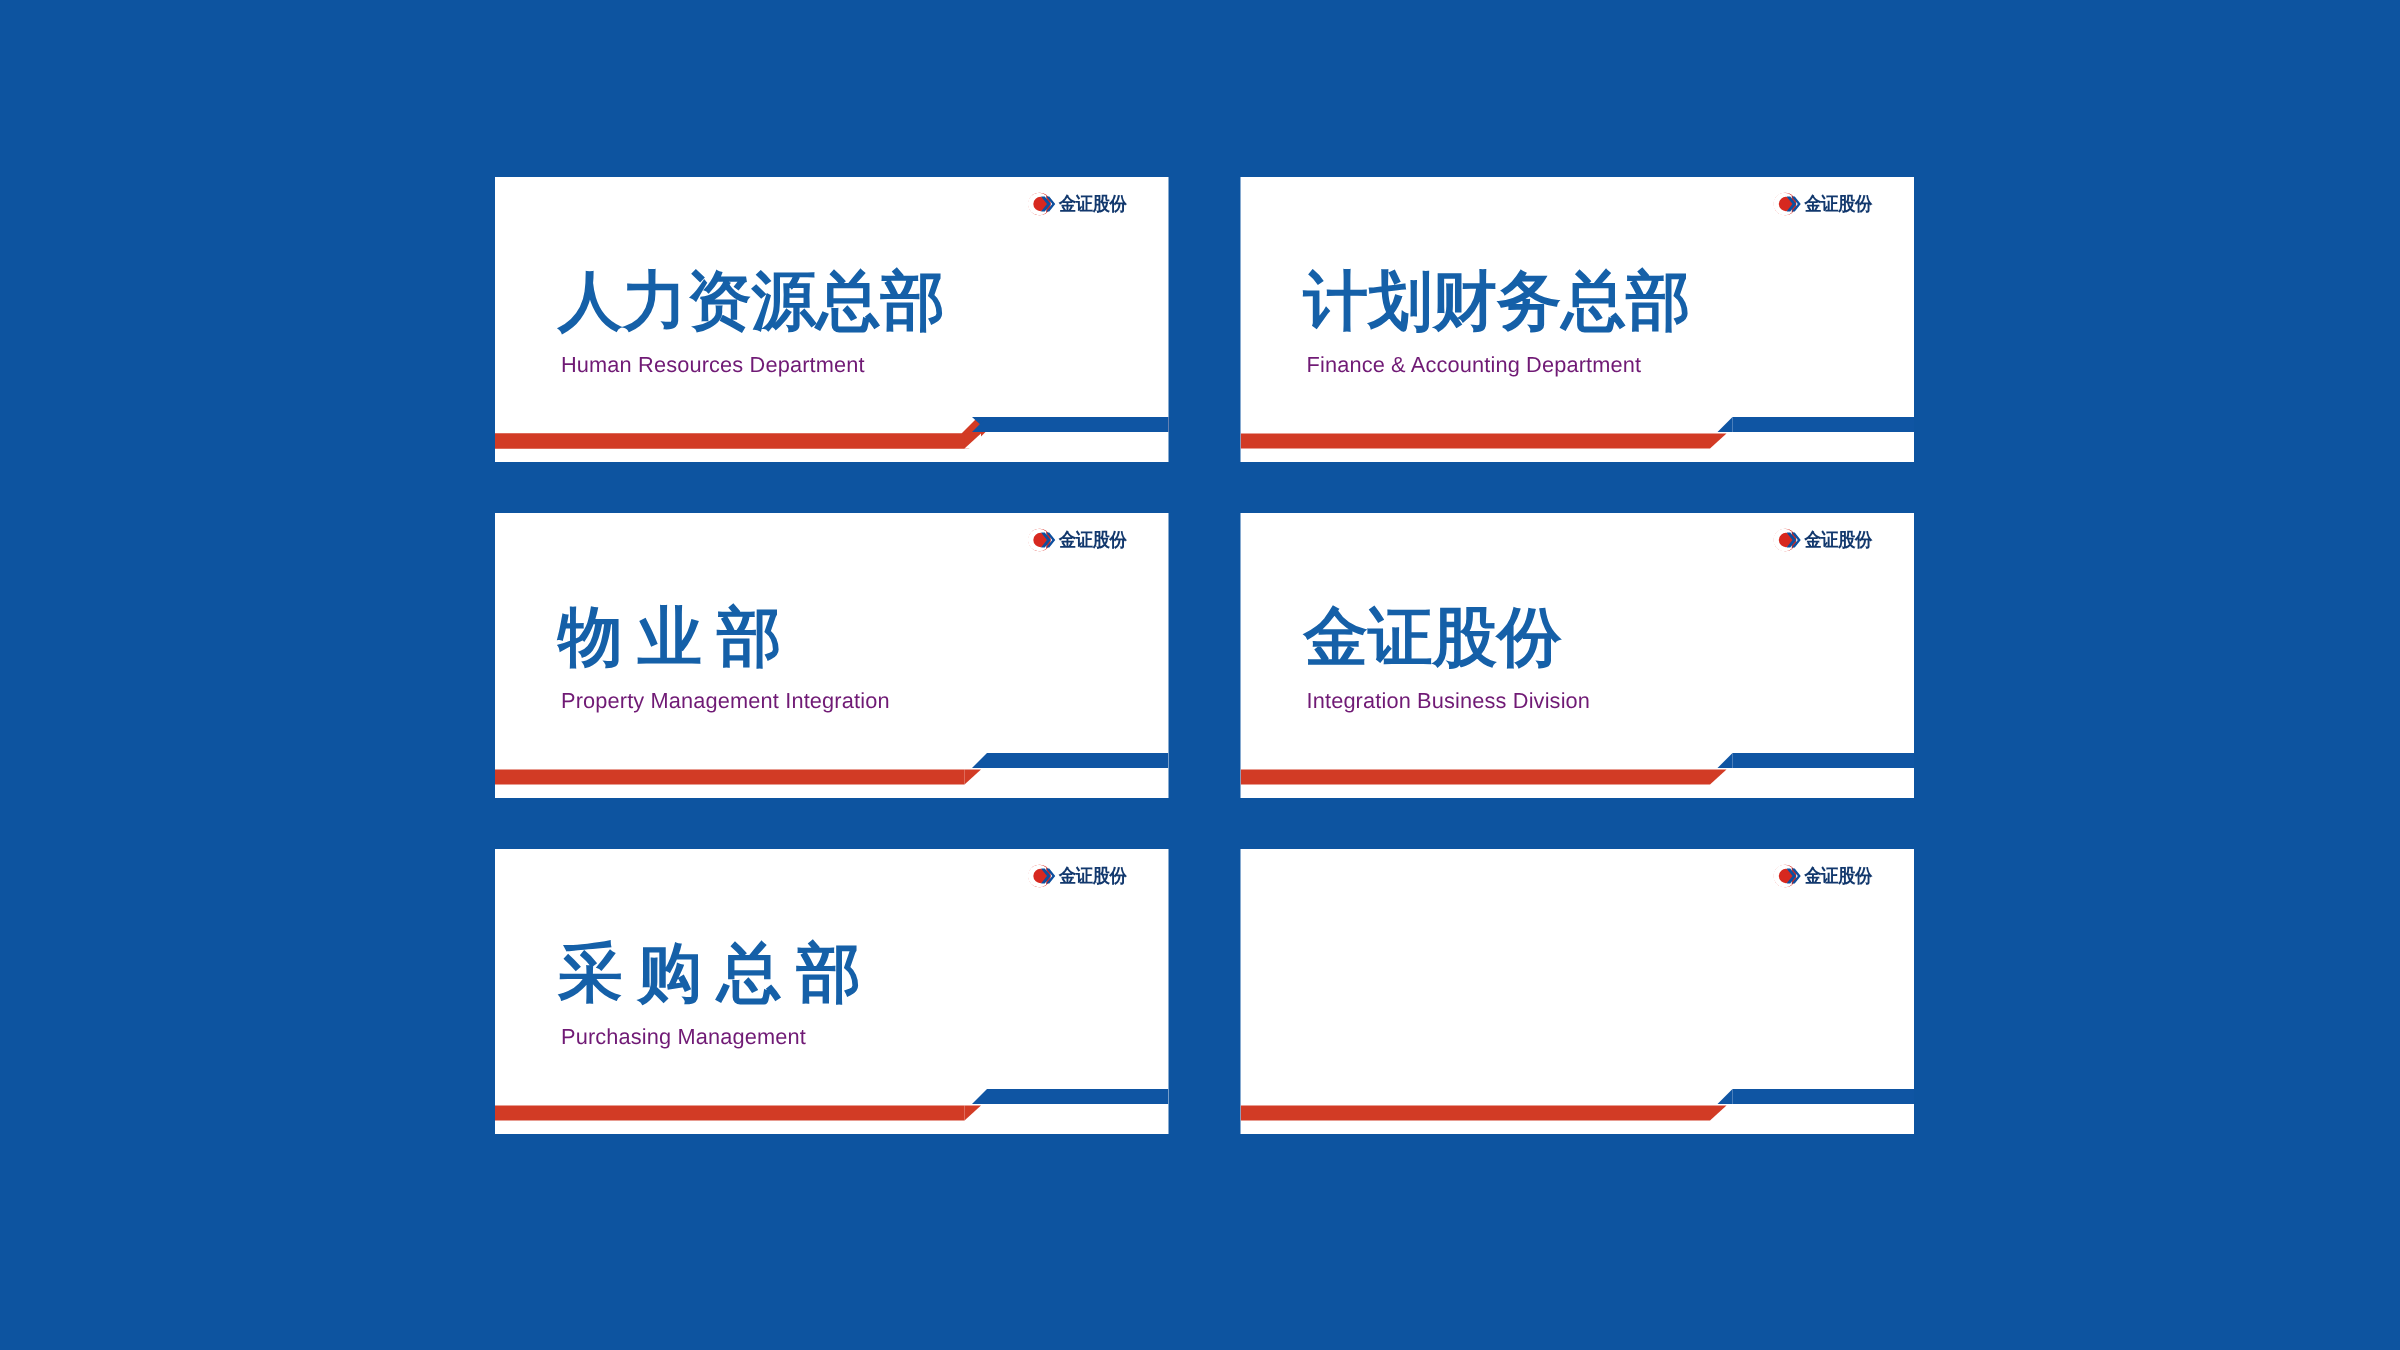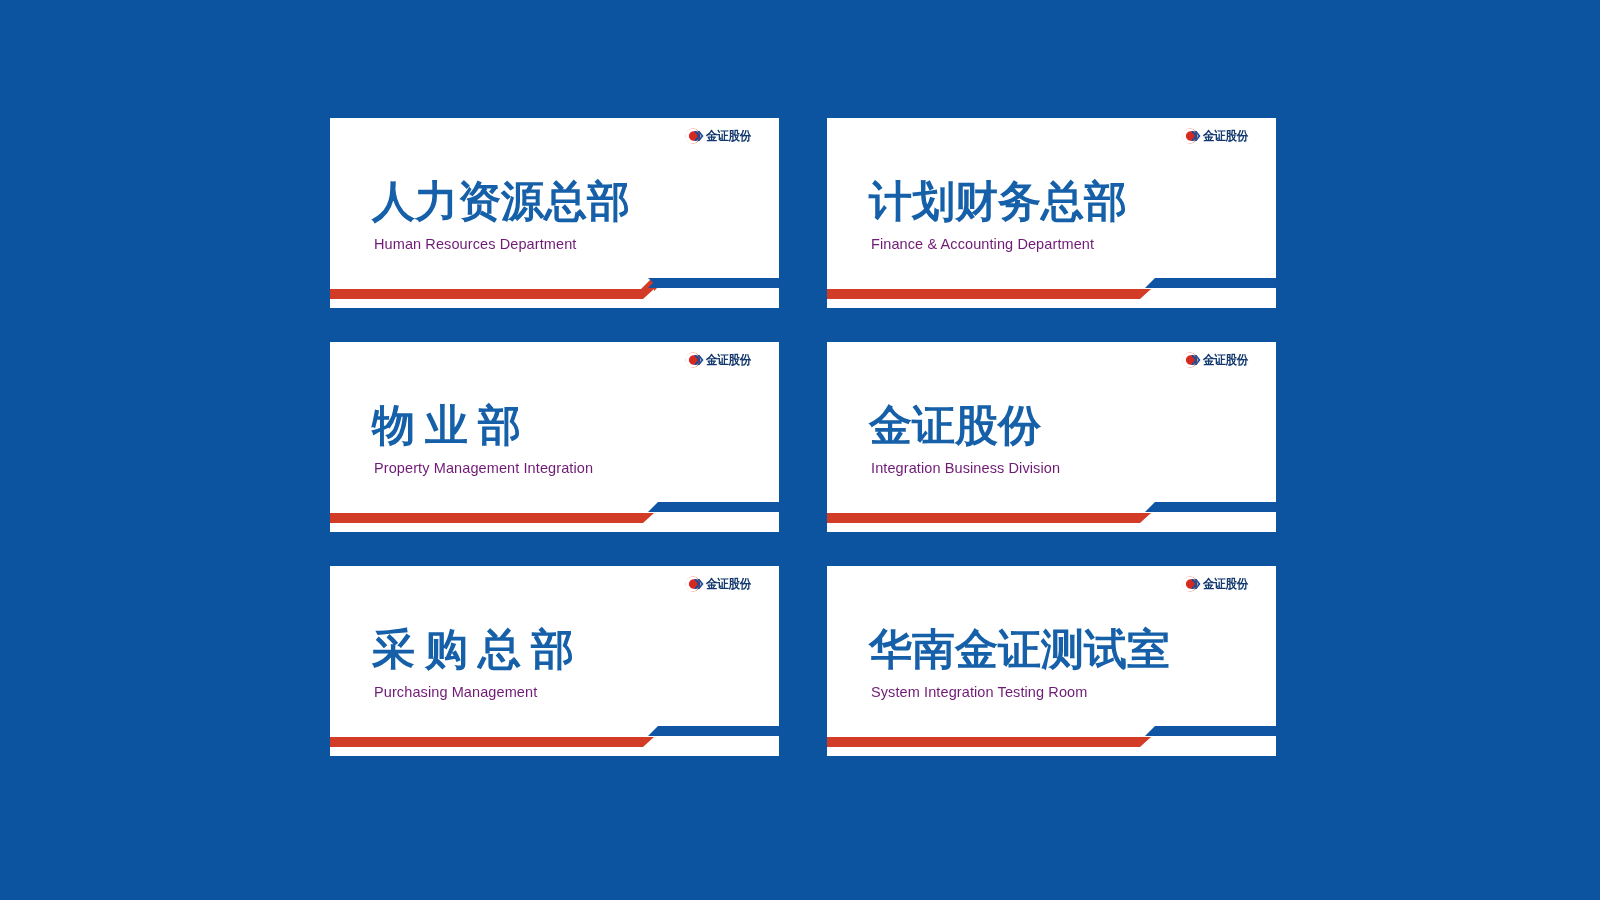--- a/index.html
+++ b/index.html
@@ -254,24 +254,20 @@
     <div class="sign-card">
       <div class="card-logo">
         <svg class="logo-mark" viewBox="0 0 40 40">
           <circle cx="18" cy="20" r="15" fill="#d7281f"></circle>
           <path d="M27 8.5 A15 15 0 1 0 27 31.5 L27 25.5 A9.5 9.5 0 1 1 27 14.5 Z" fill="#ffffff"></path>
           <path d="M20 10 L28 20 L20 30 L25 30 L33 20 L25 10 Z" fill="#0e4f9e"></path>
           <path d="M27 10 L35 20 L27 30 L31 30 L39 20 L31 10 Z" fill="#0e4f9e"></path>
         </svg>
         <span class="logo-wordmark">金证股份</span>
       </div>
-      <div class="card-body">
-        <div class="title-cn tight">华南金证测试室</div>
-        <div class="title-en">System Integration Testing Room</div>
-      </div>
       <div class="stripe">
         <svg viewBox="0 0 449 42" preserveAspectRatio="none">
           <rect x="0" y="23" width="313" height="10" fill="#d23b25"></rect>
           <path d="M313 23 L324 23 L313 33 Z" fill="#d23b25"></path>
           <rect x="328" y="12" width="121" height="10" fill="#0f55a3"></rect>
           <path d="M318 22 L328 12 L328 22 Z" fill="#0f55a3"></path>
         </svg>
       </div>
     </div>
 

